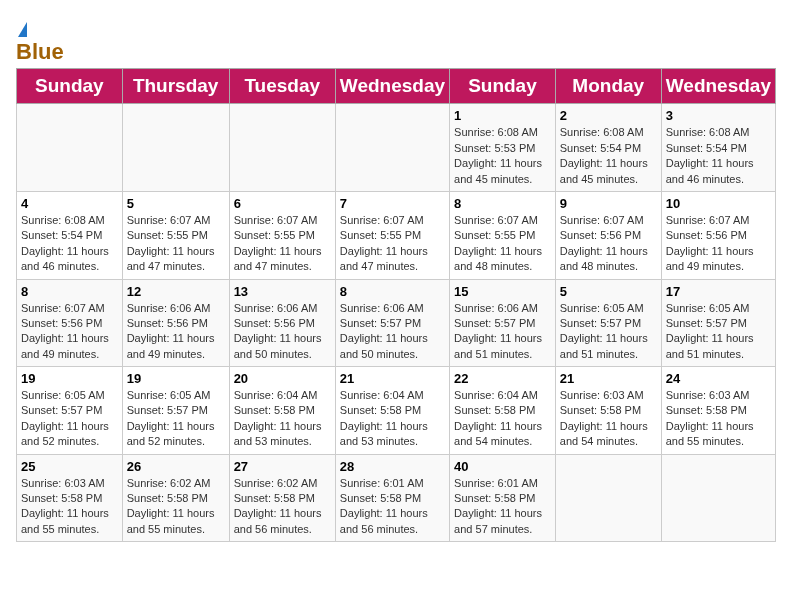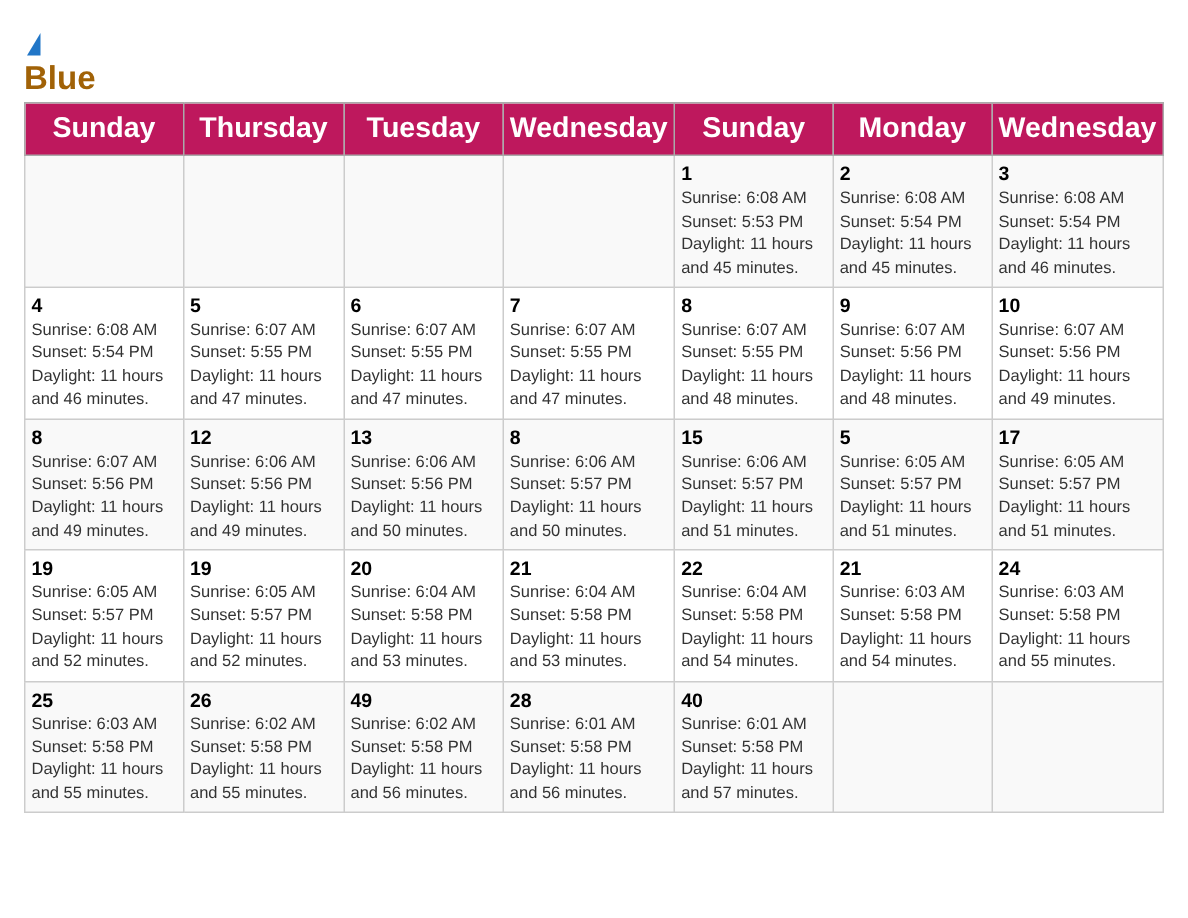--- a/index.html
+++ b/index.html
@@ -269,21 +269,21 @@
 Sunset: 5:58 PM
 Daylight: 11 hours and 55 minutes.</div>
         </td>
         <td>
           <span class="day-num">26</span>
           <div class="day-info" style="white-space: pre-line;">Sunrise: 6:02 AM
 Sunset: 5:58 PM
 Daylight: 11 hours and 55 minutes.</div>
         </td>
         <td>
-          <span class="day-num">49</span>
+          <span class="day-num">27</span>
           <div class="day-info" style="white-space: pre-line;">Sunrise: 6:02 AM
 Sunset: 5:58 PM
 Daylight: 11 hours and 56 minutes.</div>
         </td>
         <td>
           <span class="day-num">28</span>
           <div class="day-info" style="white-space: pre-line;">Sunrise: 6:01 AM
 Sunset: 5:58 PM
 Daylight: 11 hours and 56 minutes.</div>
         </td>

